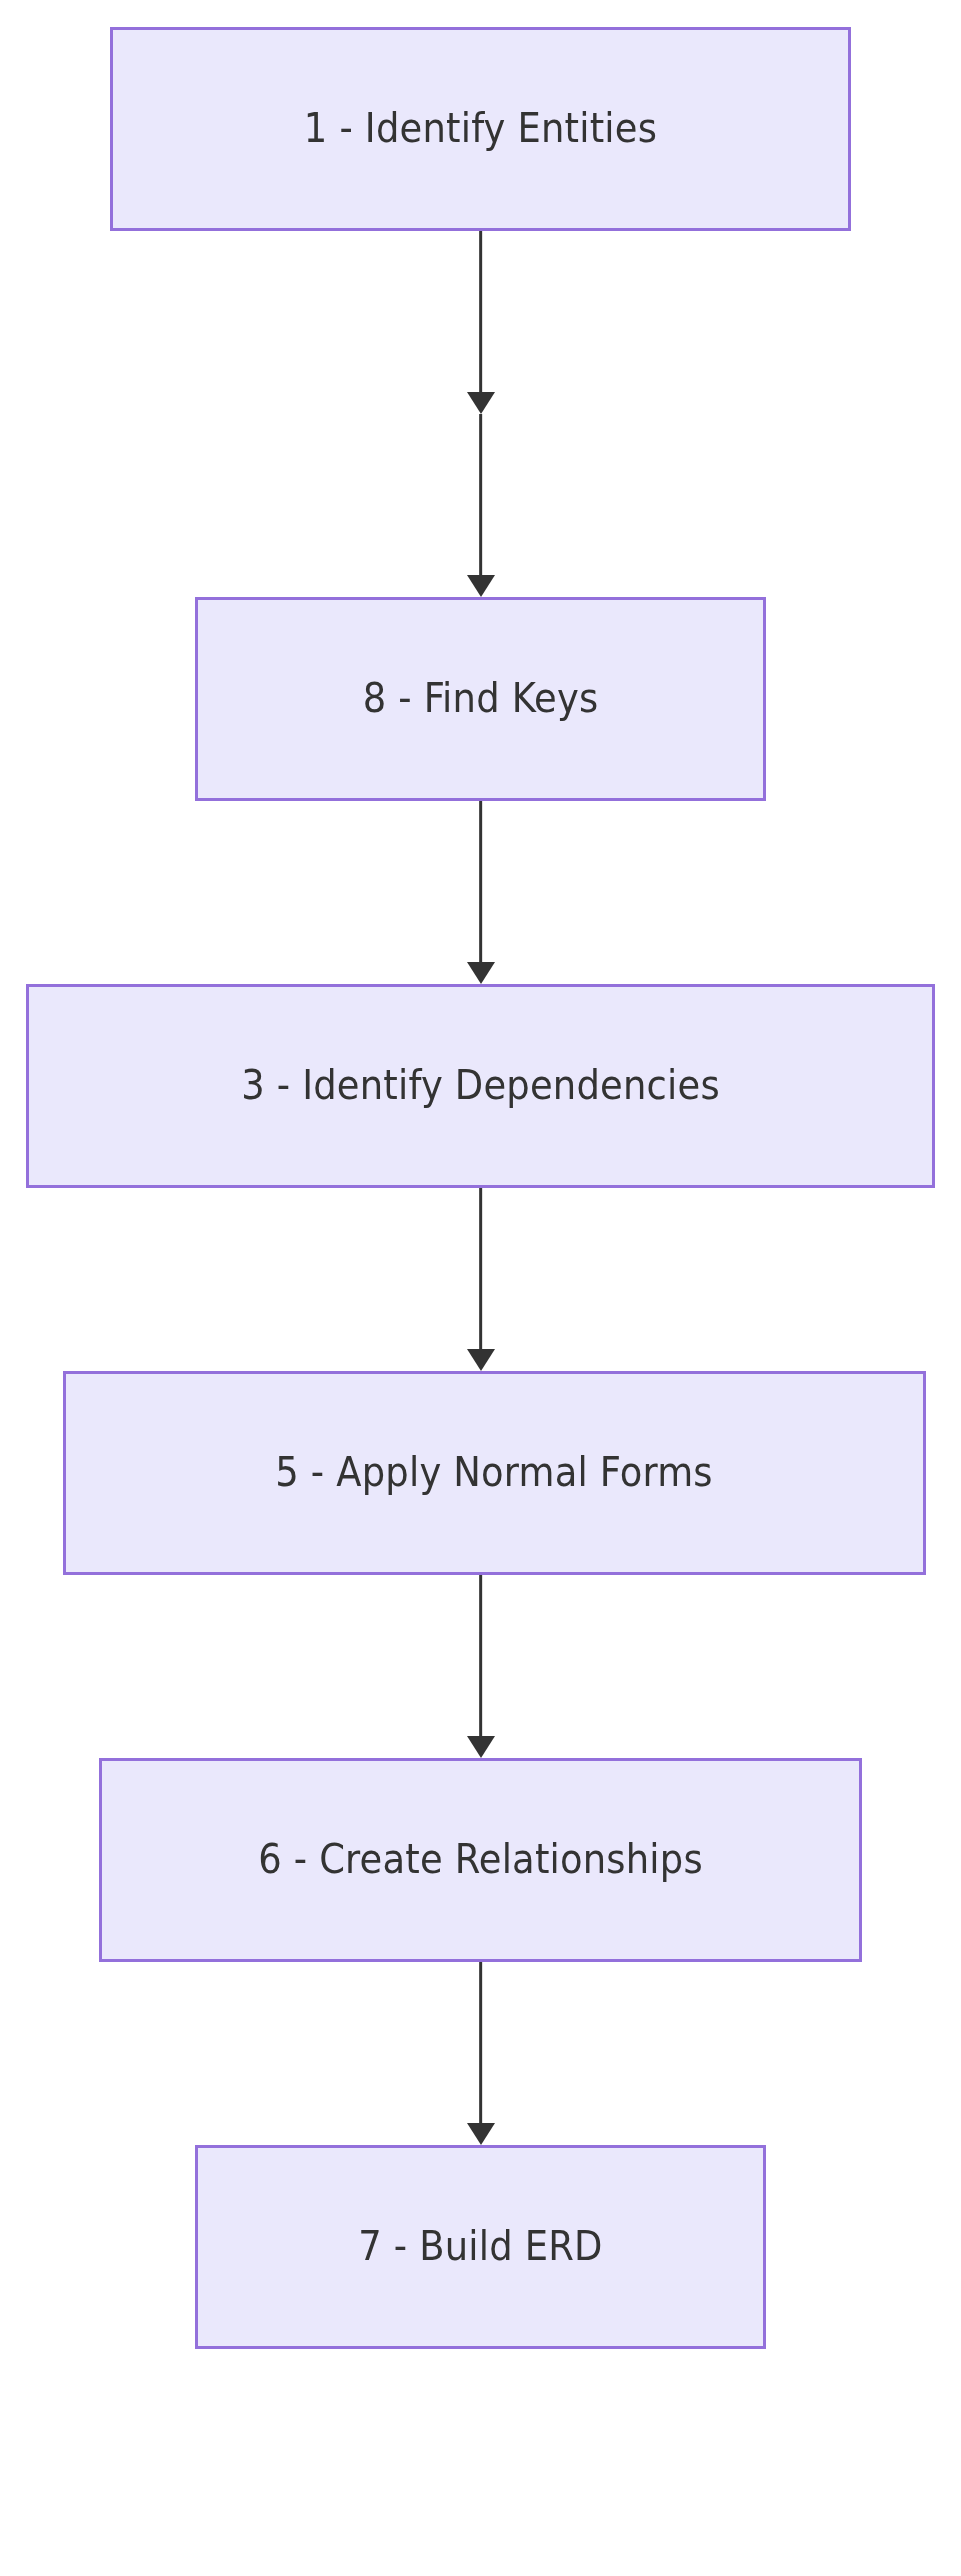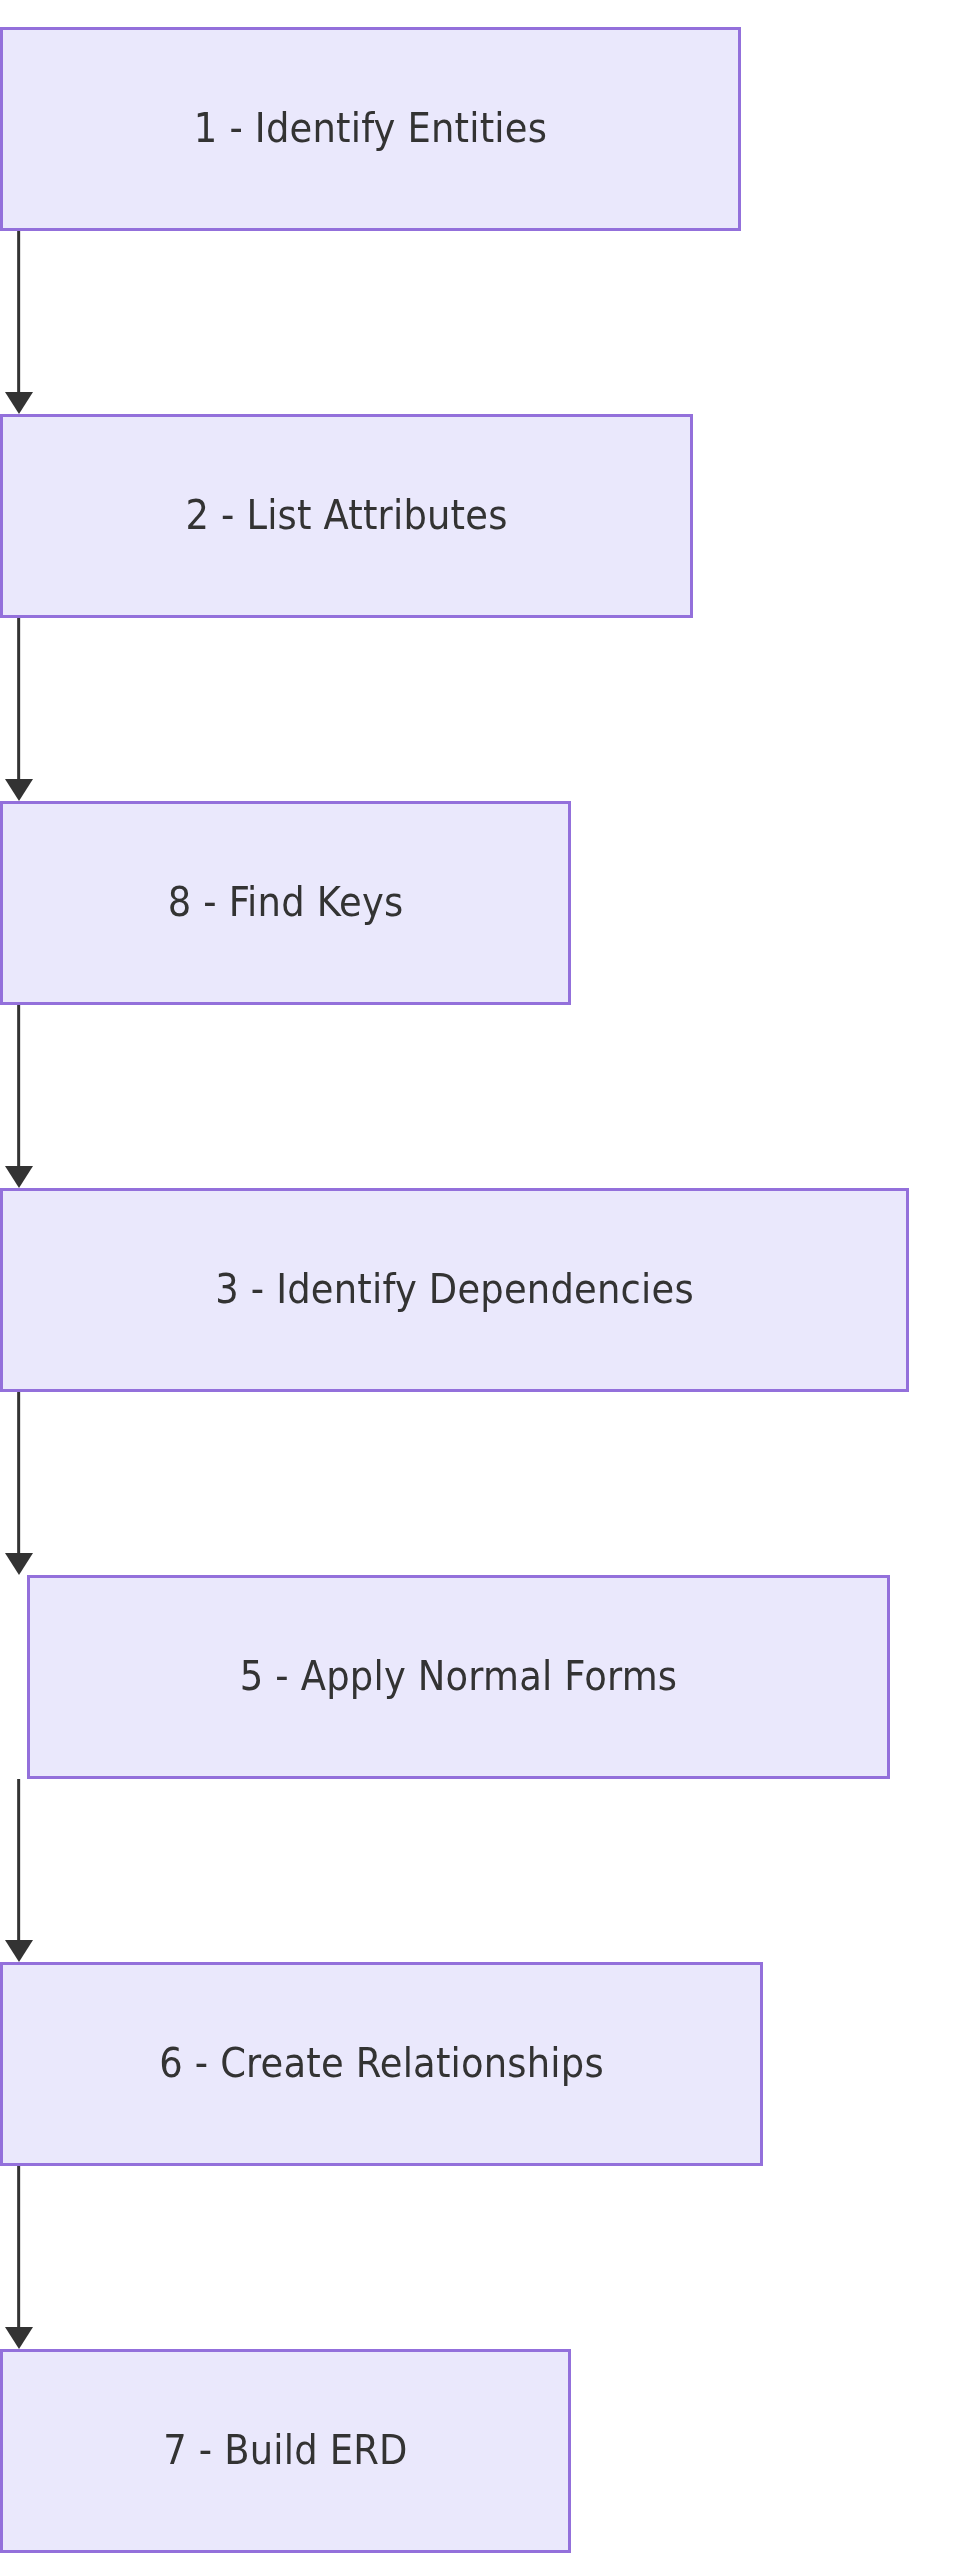--- a/index.html
+++ b/index.html
@@ -14,20 +14,21 @@
     font-family: "DejaVu Sans Condensed", "DejaVu Sans", sans-serif;
   }
 
   #flowchart {
     position: relative;
     width: 961px;
     height: 2576px;
     background: #ffffff;
     display: flex;
     flex-direction: column;
+    align-items: center;
     border-radius: 25px;
   }
 
   .node {
     box-sizing: border-box;
     background: #EAE8FC;
     border: 3.7px solid #9370DB;
     display: flex;
     align-items: center;
     justify-content: center;
@@ -93,23 +94,20 @@
 
   <div class="node w-1">
     <span class="node-label">1 - Identify Entities</span>
   </div>
 
   <div class="connector">
     <span class="stem"></span>
     <span class="head"></span>
   </div>
 
-  <div class="node w-2">
-    <span class="node-label">2 - List Attributes</span>
-  </div>
 
   <div class="connector">
     <span class="stem"></span>
     <span class="head"></span>
   </div>
 
   <div class="node w-3">
     <span class="node-label">8 - Find Keys</span>
   </div>
 

